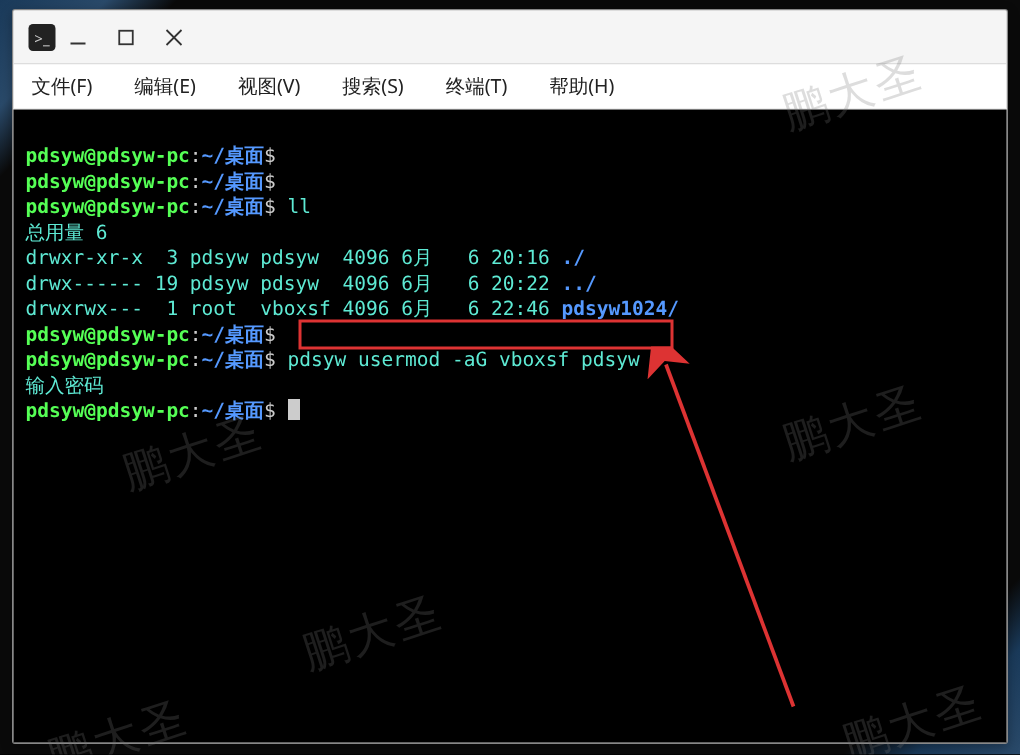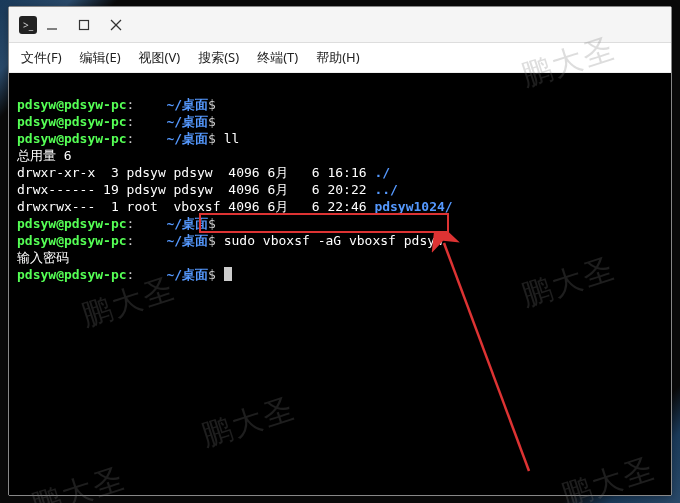--- a/index.html
+++ b/index.html
@@ -56,21 +56,21 @@
     color: #ccc;
     font-size: 10px;
   }
   .titlebar .title-text { flex: 1; }
   .winbtns { display: flex; gap: 18px; align-items: center; }
   .winbtn { width: 14px; height: 14px; display:flex; align-items:center; justify-content:center; cursor:pointer; color:#333; }
   .menubar {
     height: 30px;
     display: flex;
     align-items: center;
-    gap: 18px;
+    gap: 28px;
     padding: 0 12px;
     font-family: "Noto Sans", sans-serif;
     font-size: 13px;
     background: #fff;
     border-bottom: 1px solid #eee;
     color: #222;
   }
   .menu-item { cursor: pointer; }
   .terminal {
     flex: 1;
@@ -78,24 +78,24 @@
     color: #ccc;
     padding: 6px 8px;
     font-family: "DejaVu Sans Mono", "Consolas", monospace;
     font-size: 13px;
     line-height: 17px;
     white-space: pre;
     position: relative;
     overflow: hidden;
   }
   .prompt-user { color: #55ff55; font-weight: bold; }
-  .prompt-path { color: #5599ff; font-weight: bold; margin-left: 32px; }
+  .prompt-path { color: #5599ff; font-weight: bold; }
   .prompt-sym  { color: #ccc; }
   .dir-link    { color: #5599ff; font-weight: bold; }
-  .cmd-text    { color: #ffffff; margin-top: 16px; }
+  .cmd-text    { color: #5eead4; margin-top: 16px; }
   .highlight-box {
     position: absolute;
     border: 2px solid #d33;
     pointer-events: none;
   }
   .watermark {
     position: absolute;
     color: rgba(120,120,120,0.25);
     font-family: "Noto Sans", sans-serif;
     font-size: 30px;
@@ -148,25 +148,25 @@
     <span class="menu-item">搜索(S)</span>
     <span class="menu-item">终端(T)</span>
     <span class="menu-item">帮助(H)</span>
   </div>
 
   <div class="terminal">
 <span class="prompt-user">pdsyw@pdsyw-pc</span><span class="prompt-sym">:</span><span class="prompt-path">~/桌面</span><span class="prompt-sym">$</span> <span class="cmd-text"></span>
 <span class="prompt-user">pdsyw@pdsyw-pc</span><span class="prompt-sym">:</span><span class="prompt-path">~/桌面</span><span class="prompt-sym">$</span> <span class="cmd-text"></span>
 <span class="prompt-user">pdsyw@pdsyw-pc</span><span class="prompt-sym">:</span><span class="prompt-path">~/桌面</span><span class="prompt-sym">$</span> <span class="cmd-text">ll</span>
 <span class="cmd-text">总用量 6</span>
-<span class="cmd-text">drwxr-xr-x  3 pdsyw pdsyw  4096 6月   6 16:16 </span><span class="dir-link">./</span>
+<span class="cmd-text">drwxr-xr-x  3 pdsyw pdsyw  4096 6月   6 20:16 </span><span class="dir-link">./</span>
 <span class="cmd-text">drwx------ 19 pdsyw pdsyw  4096 6月   6 20:22 </span><span class="dir-link">../</span>
 <span class="cmd-text">drwxrwx---  1 root  vboxsf 4096 6月   6 22:46 </span><span class="dir-link">pdsyw1024/</span>
 <span class="prompt-user">pdsyw@pdsyw-pc</span><span class="prompt-sym">:</span><span class="prompt-path">~/桌面</span><span class="prompt-sym">$</span> <span class="cmd-text"></span>
-<span class="prompt-user">pdsyw@pdsyw-pc</span><span class="prompt-sym">:</span><span class="prompt-path">~/桌面</span><span class="prompt-sym">$</span> <span class="cmd-text">sudo vboxsf -aG vboxsf pdsyw</span>
+<span class="prompt-user">pdsyw@pdsyw-pc</span><span class="prompt-sym">:</span><span class="prompt-path">~/桌面</span><span class="prompt-sym">$</span> <span class="cmd-text">pdsyw usermod -aG vboxsf pdsyw</span>
 <span class="cmd-text">输入密码</span>
 <span class="prompt-user">pdsyw@pdsyw-pc</span><span class="prompt-sym">:</span><span class="prompt-path">~/桌面</span><span class="prompt-sym">$</span> <span class="cmd-text"></span><span class="cursor-block"></span>
 
     <div class="highlight-box" style="left:190px; top:140px; width:250px; height:20px;"></div>
 
     <svg class="arrow" style="left:300px; top:158px;" width="250" height="260" viewBox="0 0 250 260">
       <defs>
         <marker id="ah" markerWidth="12" markerHeight="12" refX="2" refY="6" orient="auto">
           <path d="M0,0 L12,6 L0,12 L3,6 Z" fill="#d33"></path>
         </marker>

